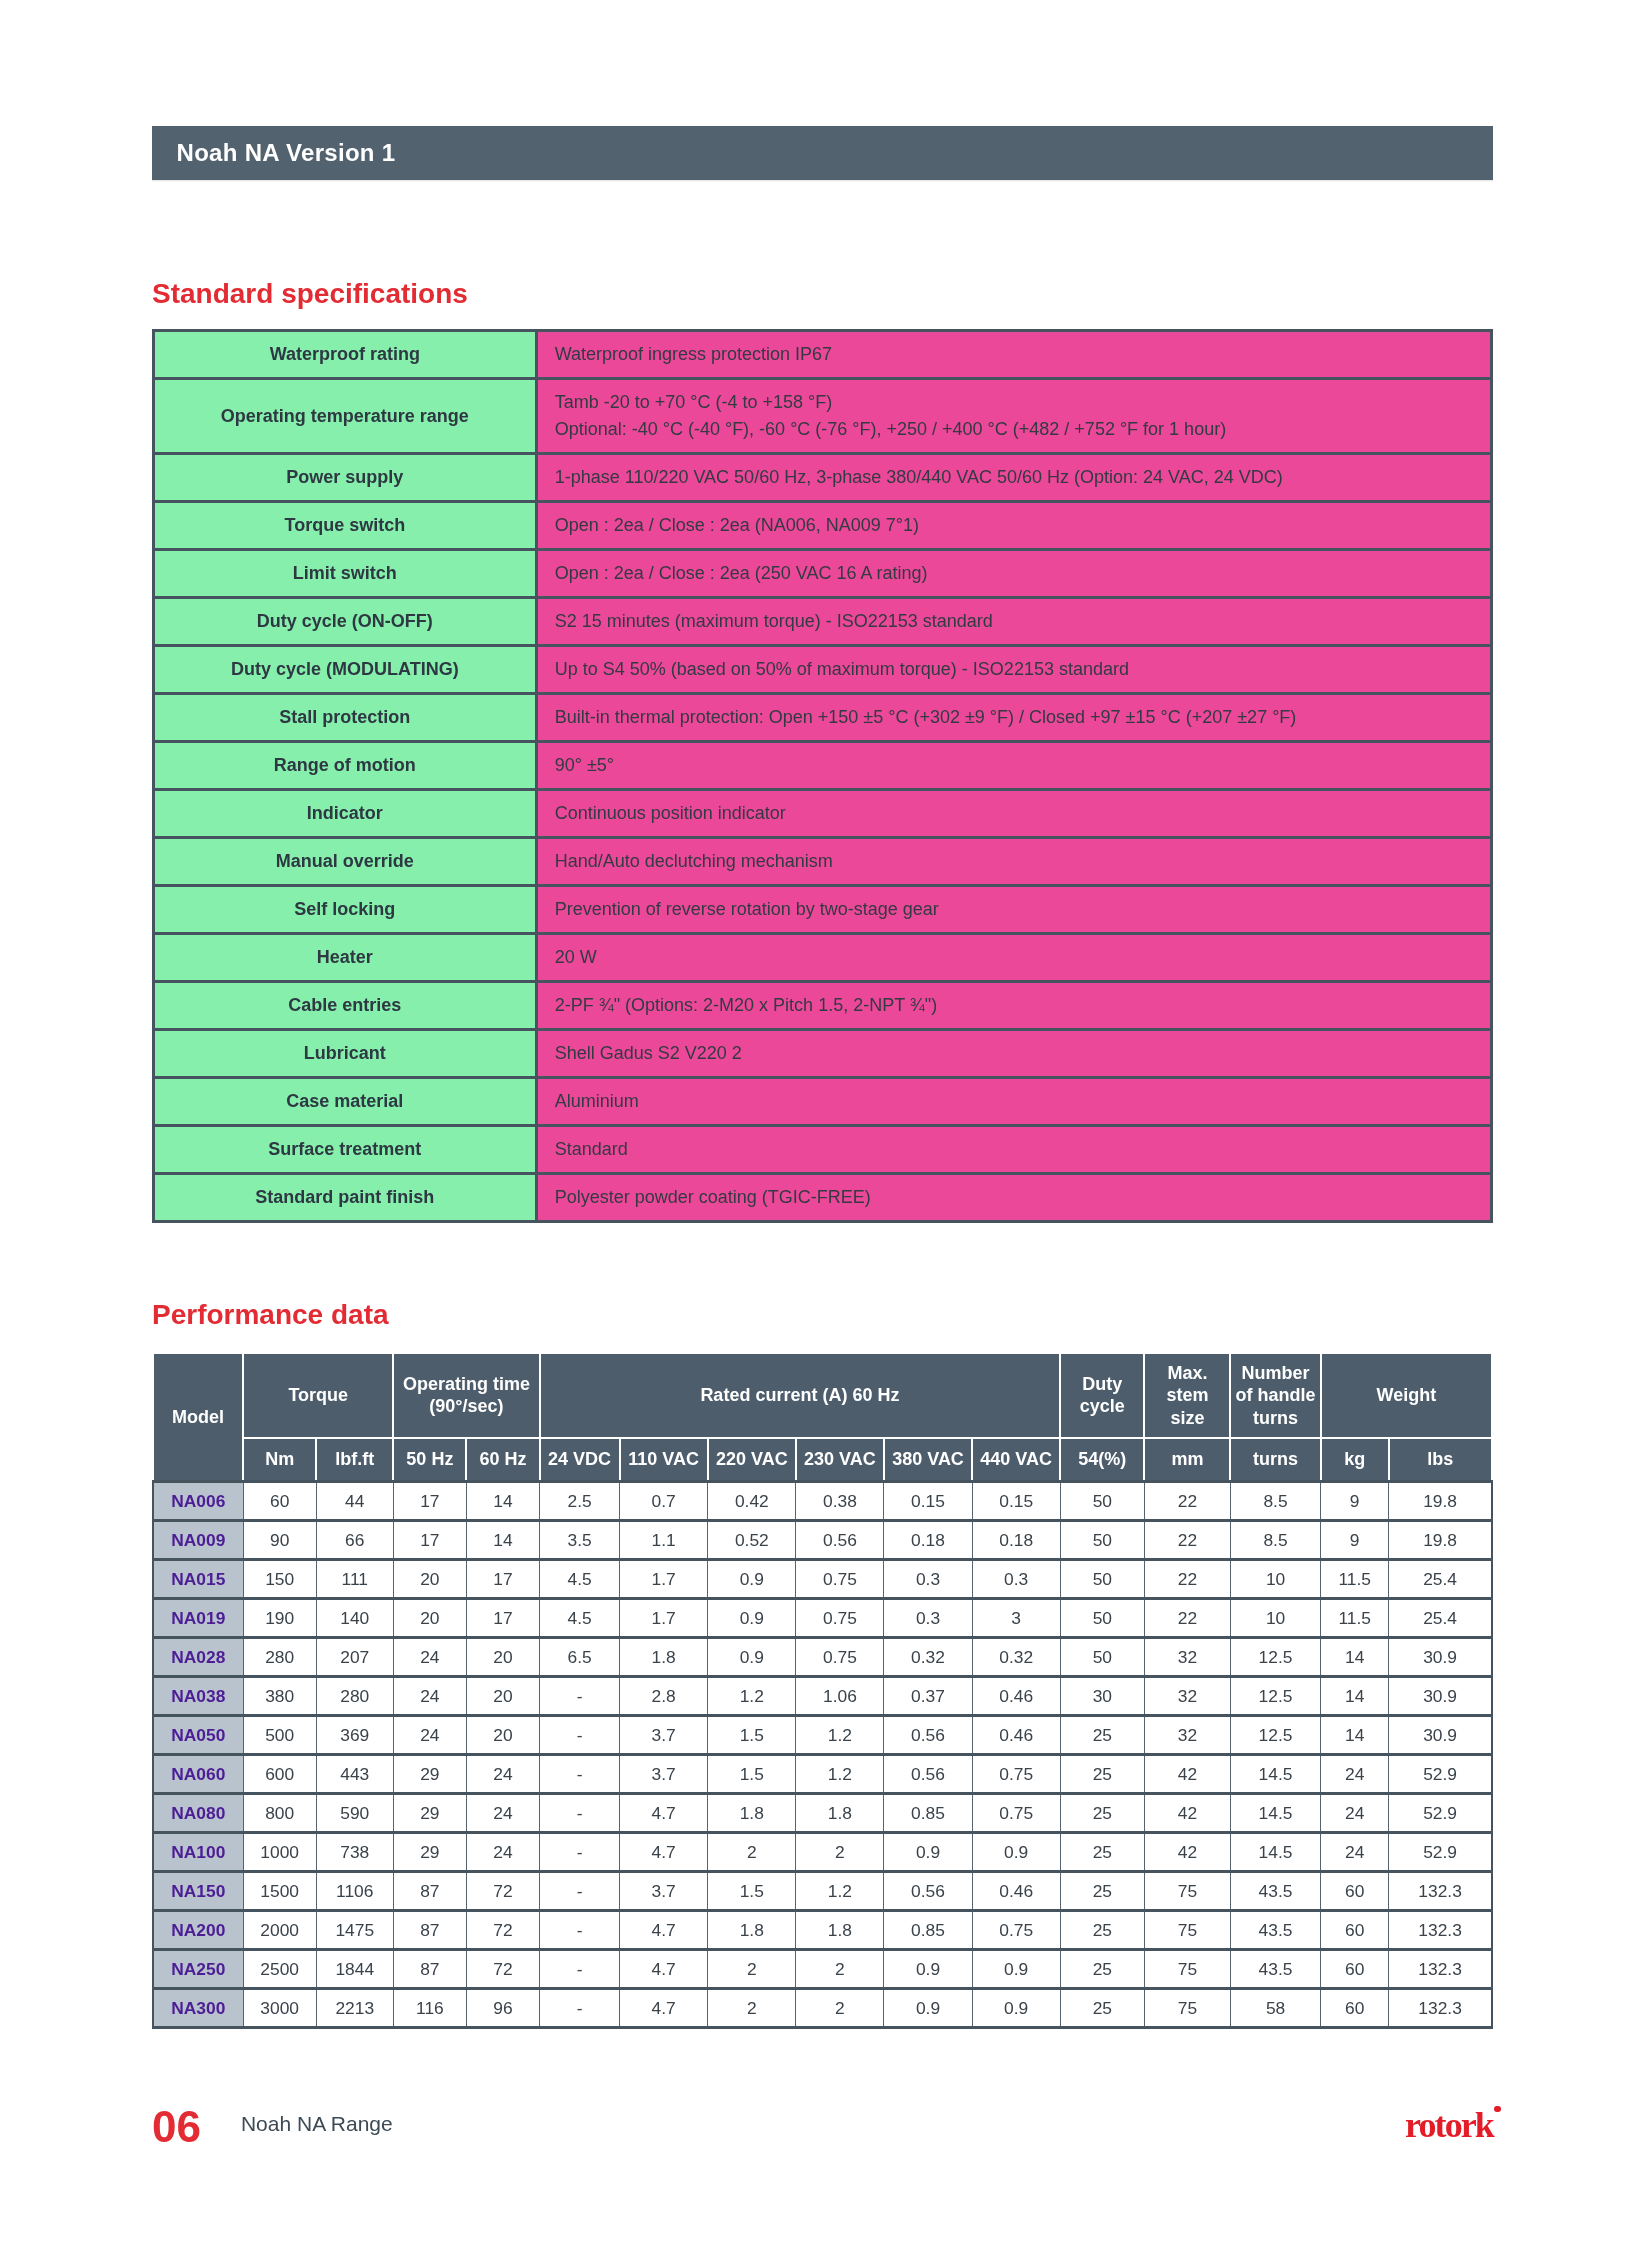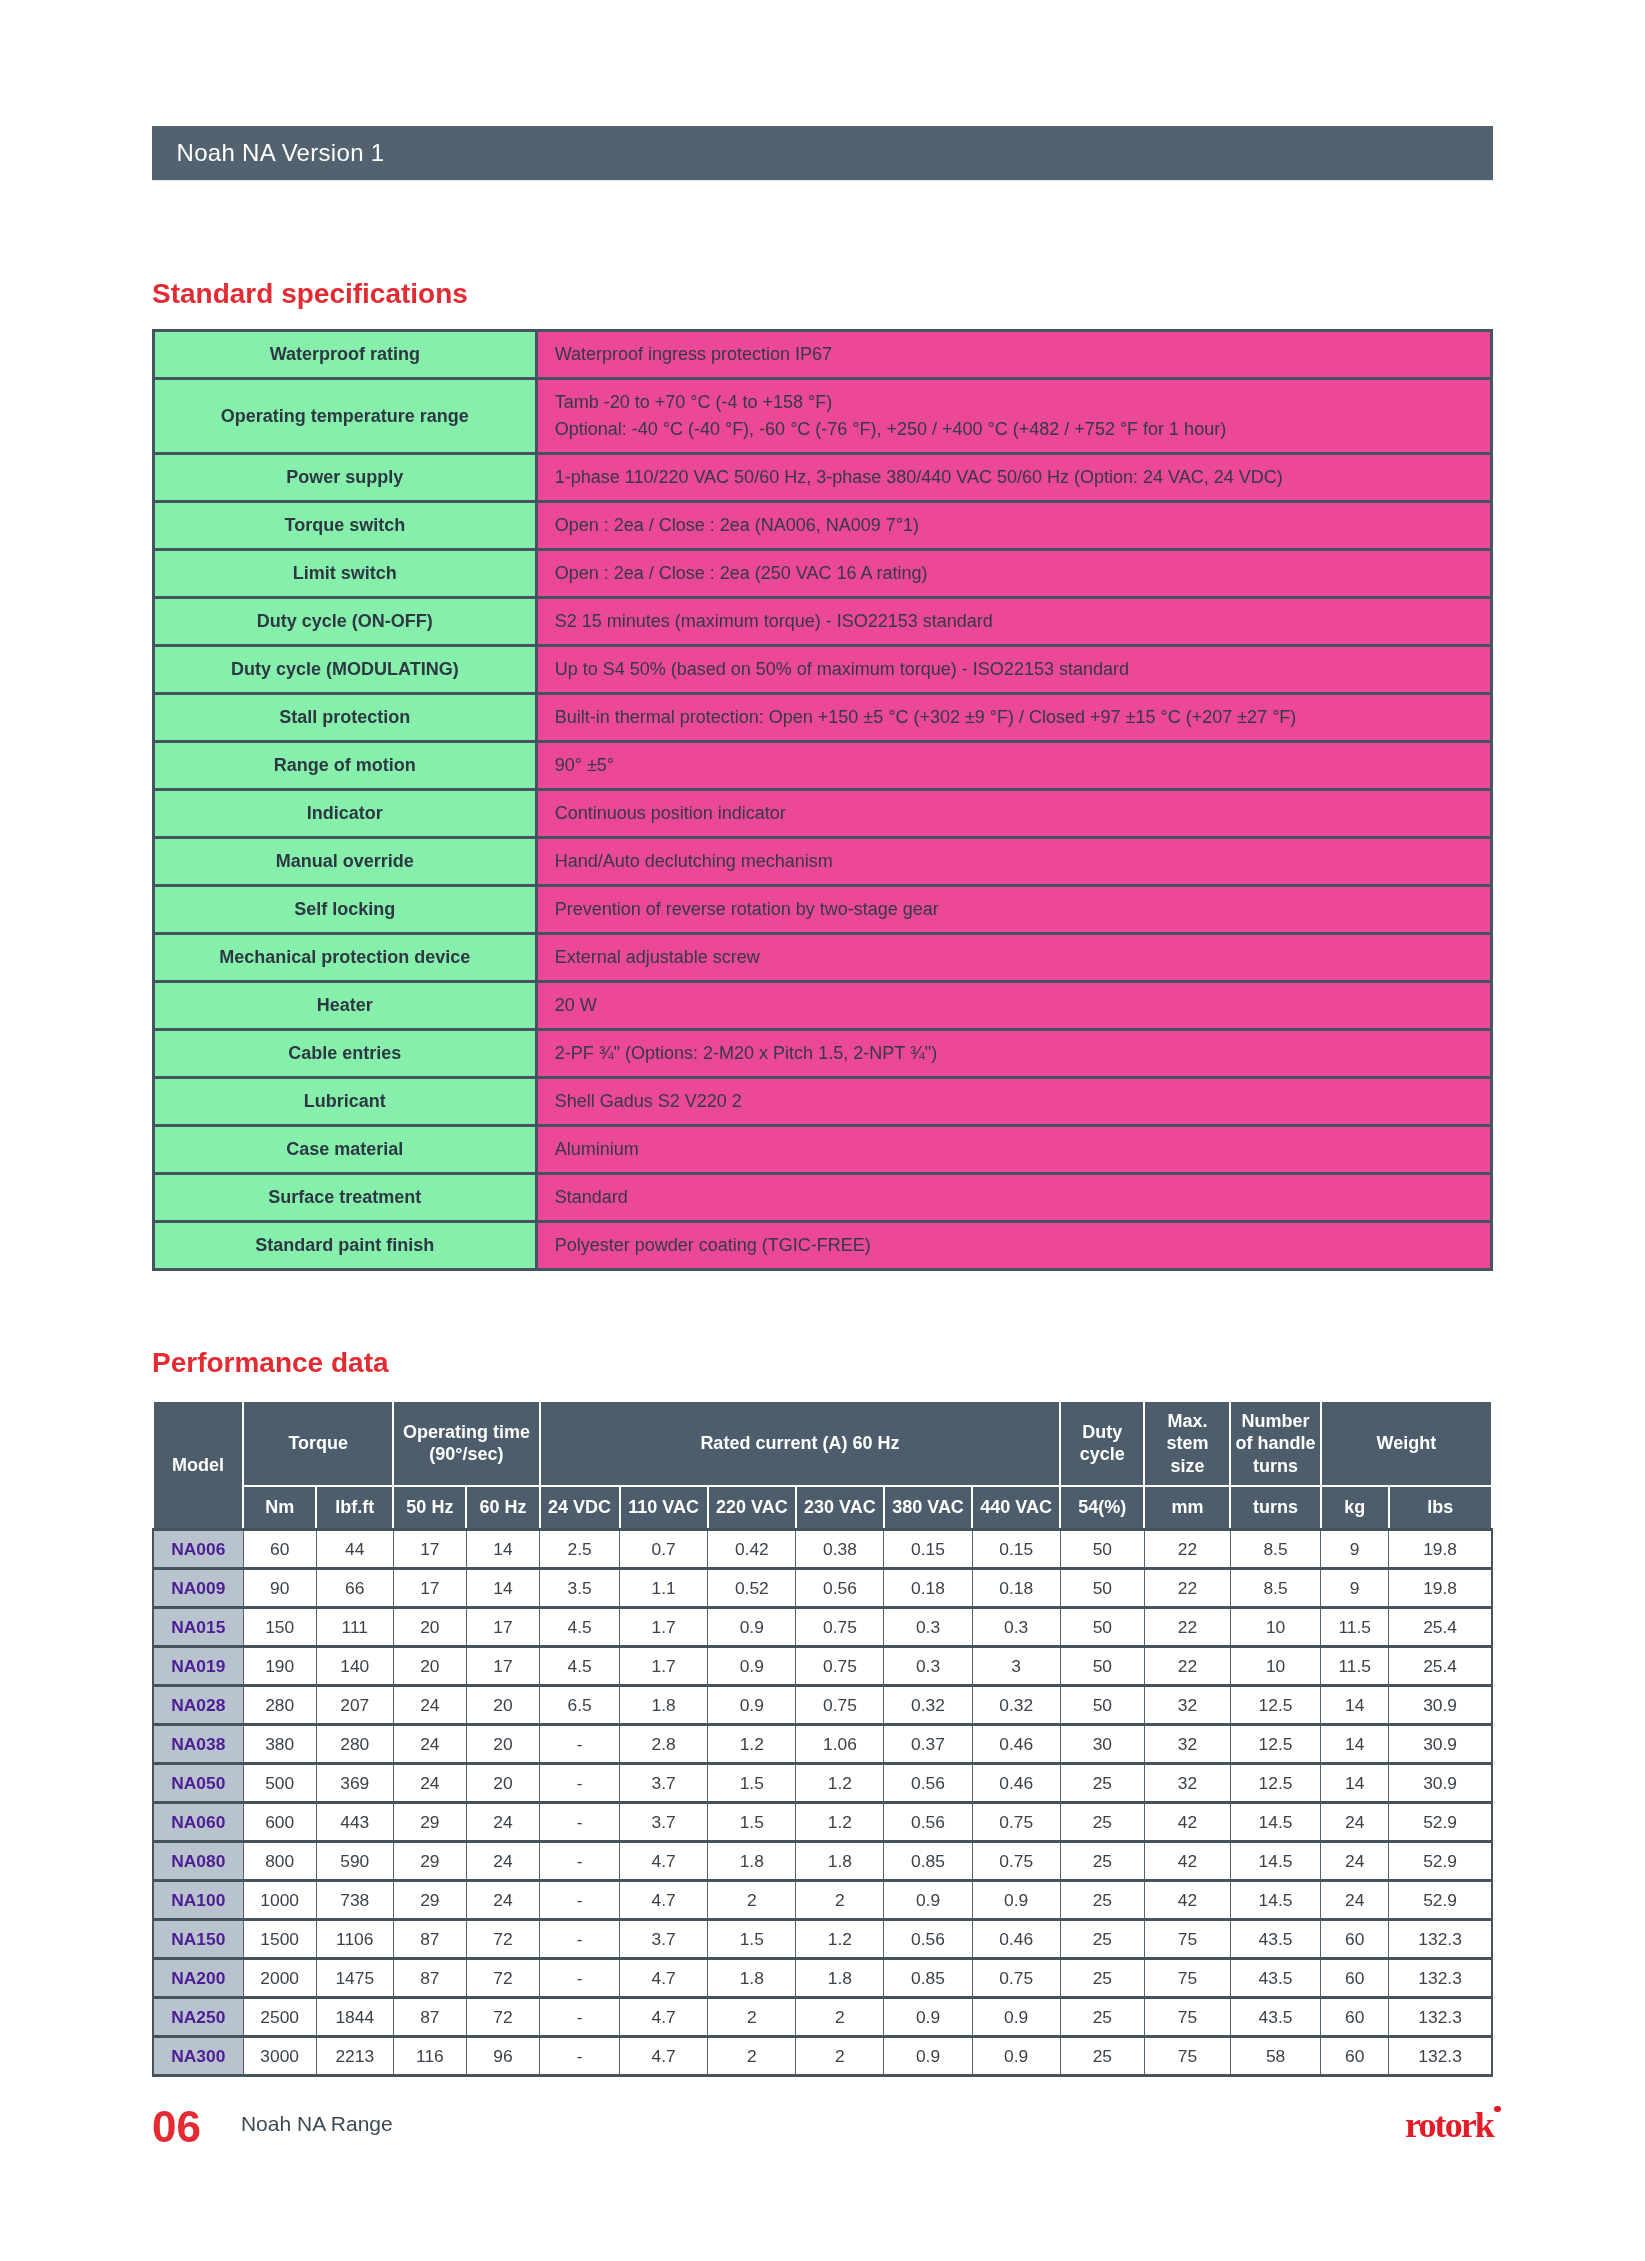--- a/index.html
+++ b/index.html
@@ -15,21 +15,21 @@
 
   
   .title-bar {
     background: #53626f;
     height: 54px;
     display: flex; align-items: center;
     padding-left: 24.5px;
     box-shadow: 0 1.3px 0 #e8e8e4;
   }
   .title-bar .title {
-    color: #ffffff; font-size: 24px; font-weight: 400; letter-spacing: 0.3px;
+    color: #ffffff; font-size: 24px; font-weight: 700; letter-spacing: 0.3px;
   }
 
   
   .section-heading {
     color: #e32b33; font-size: 28px; font-weight: 700; letter-spacing: 0px;
   }
   .heading-specs { margin-top: 98px; }
   .heading-perf  { margin-top: 76px; }
 
   
@@ -164,24 +164,20 @@
             <td class="spec-label">Indicator</td>
             <td class="spec-value">Continuous position indicator</td>
           </tr>
           <tr>
             <td class="spec-label">Manual override</td>
             <td class="spec-value">Hand/Auto declutching mechanism</td>
           </tr>
           <tr>
             <td class="spec-label">Self locking</td>
             <td class="spec-value">Prevention of reverse rotation by two-stage gear</td>
-          </tr>
-          <tr>
-            <td class="spec-label">Mechanical protection device</td>
-            <td class="spec-value">External adjustable screw</td>
           </tr>
           <tr>
             <td class="spec-label">Heater</td>
             <td class="spec-value">20 W</td>
           </tr>
           <tr>
             <td class="spec-label">Cable entries</td>
             <td class="spec-value">2-PF ¾" (Options: 2-M20 x Pitch 1.5, 2-NPT ¾")</td>
           </tr>
           <tr>

